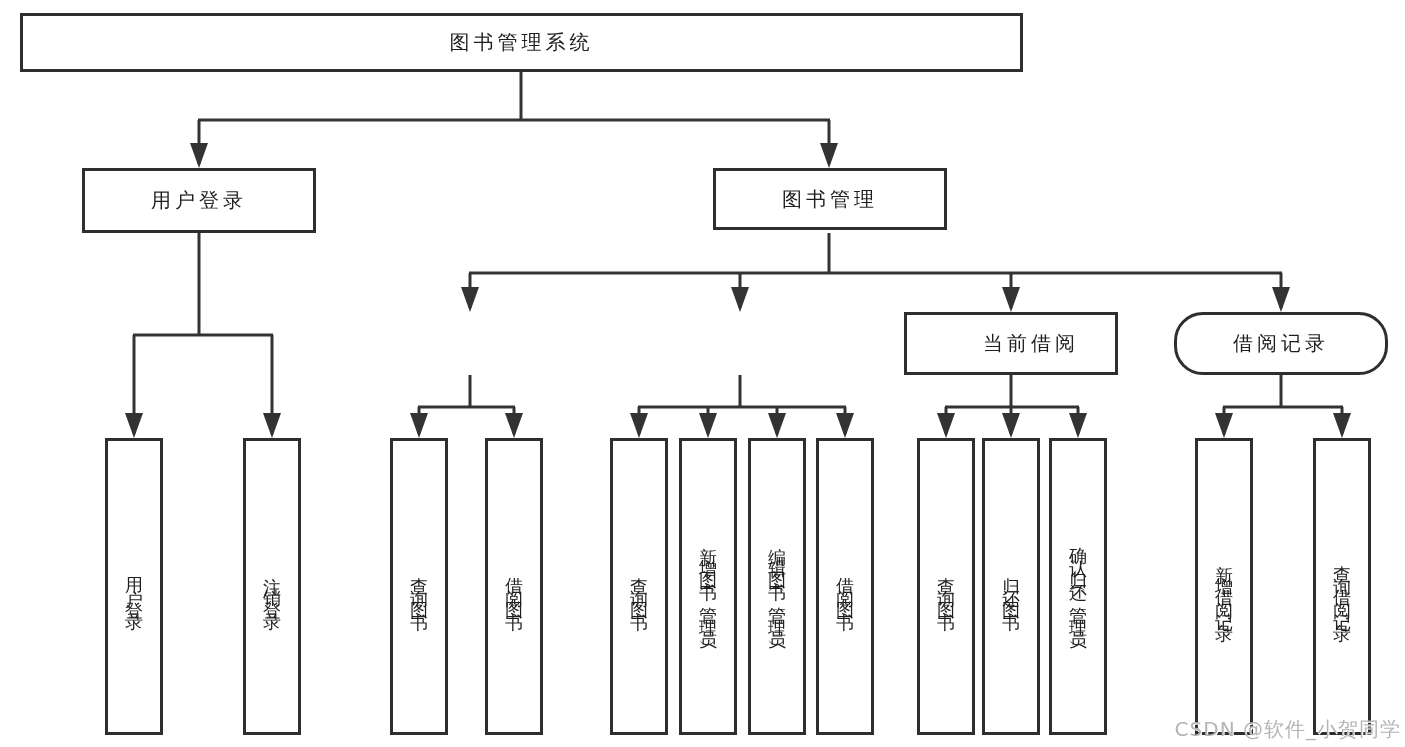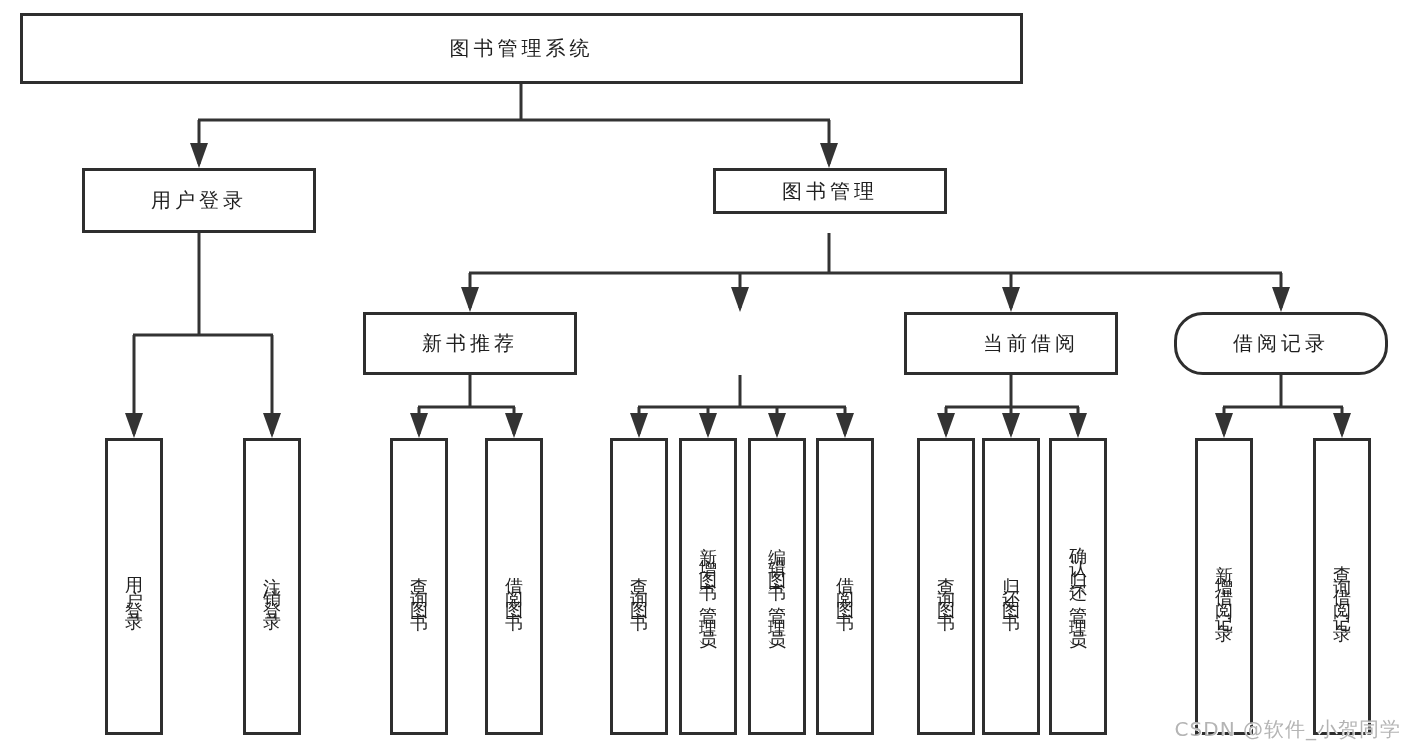--- a/index.html
+++ b/index.html
@@ -104,26 +104,25 @@
     <polygon points="1069,413 1087,413 1078,438"></polygon>
 
     <line x1="1281" y1="375" x2="1281" y2="408"></line>
     <line x1="1223" y1="407" x2="1343" y2="407"></line>
     <line x1="1224" y1="407" x2="1224" y2="434"></line>
     <line x1="1342" y1="407" x2="1342" y2="434"></line>
     <polygon points="1215,413 1233,413 1224,438"></polygon>
     <polygon points="1333,413 1351,413 1342,438"></polygon>
   </svg>
 
-  <div class="box h" style="left:20px; top:13px; width:1003px; height:71px;">图书管理系统</div>
+  <div class="box h" style="left:20px; top:13px; width:1003px; height:59px;">图书管理系统</div>
 
   <div class="box h" style="left:82px; top:168px; width:234px; height:65px;">用户登录</div>
-  <div class="box h" style="left:713px; top:168px; width:234px; height:46px;">图书管理</div>
+  <div class="box h" style="left:713px; top:168px; width:234px; height:62px;">图书管理</div>
 
-  <div class="box h" style="left:363px; top:312px; width:214px; height:63px;">新书推荐</div>
   <div class="box h" style="left:904px; top:312px; width:214px; height:63px;padding-left:40px;">当前借阅</div>
   <div class="box h" style="left:1174px; top:312px; width:214px; height:63px;border-radius:29px;">借阅记录</div>
 
   <div class="box v" style="left:105px; top:438px; width:58px; height:297px;">用户登录</div>
   <div class="box v" style="left:243px; top:438px; width:58px; height:297px;">注销登录</div>
 
   <div class="box v" style="left:390px; top:438px; width:58px; height:297px;">查询图书</div>
   <div class="box v" style="left:485px; top:438px; width:58px; height:297px;">借阅图书</div>
 
   <div class="box v" style="left:610px; top:438px; width:58px; height:297px;">查询图书</div>

